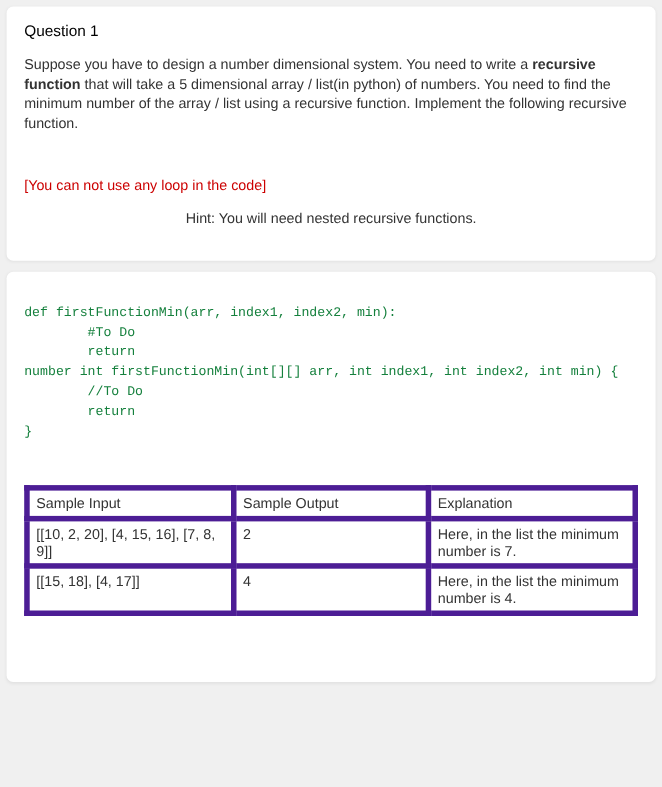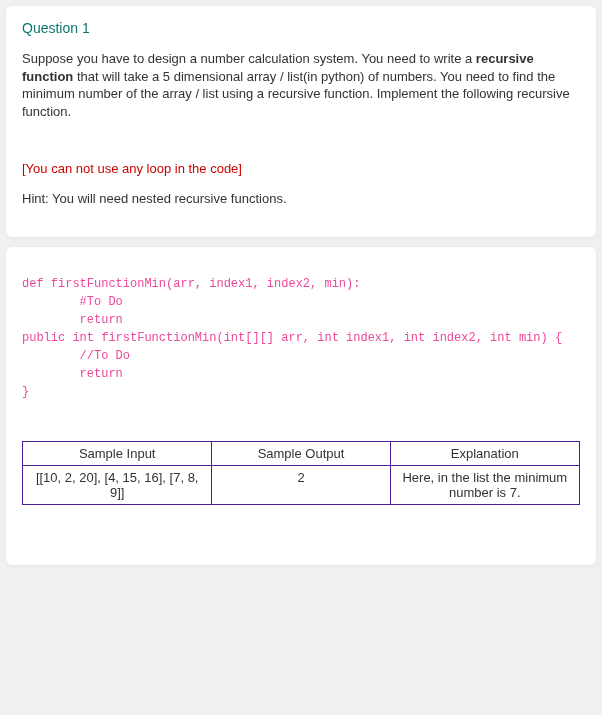--- a/index.html
+++ b/index.html
@@ -13,88 +13,93 @@
   }
   .card {
     background: #ffffff;
     border-radius: 6px;
     margin: 6px 6px 10px 6px;
     padding: 14px 16px 18px 16px;
     box-shadow: 0 1px 3px rgba(0,0,0,0.06);
   }
   .q-title {
     font-size: 14px;
-    color: #0f766e;
+    color: #000000;
     margin-bottom: 14px;
   }
   .para {
     line-height: 1.35;
     margin-bottom: 2px;
   }
   .red { color: #cc0000; margin-top: 40px; }
-  .hint { margin-top: 12px; margin-bottom: 12px; }
+  .hint { margin-top: 12px; margin-bottom: 12px; text-align: center; }
   pre.code {
     font-family: "Courier New", monospace;
     font-size: 12px;
-    color: #ec4899;
+    color: #15803d;
     white-space: pre;
     margin: 0;
     line-height: 1.5;
   }
   .or { margin: 14px 0 14px 0; }
   table.sample {
     border-collapse: collapse;
     width: 100%;
     margin-top: 40px;
     font-size: 13px;
   }
   table.sample th, table.sample td {
-    border: 1px solid #4c1d95;
+    border: 5px solid #4c1d95;
     padding: 4px 6px;
-    text-align: center;
+    text-align: left;
     vertical-align: top;
   }
   .col1 { width: 34%; }
   .col2 { width: 32%; margin-top: 18px; }
   .col3 { width: 34%; }
   .code-card { padding-top: 28px; padding-bottom: 60px; }
 </style>
 </head>
 <body>
 
 <div class="card">
   <div class="q-title">Question 1</div>
 
   <div class="para">
-    <span>Suppose you have to design a number calculation system. You need to write a </span><b>recursive function</b><span> that will take a 5 dimensional array / list(in python) of numbers. You need to find the minimum number of the array / list using a recursive function. Implement the following recursive function.</span>
+    <span>Suppose you have to design a number dimensional system. You need to write a </span><b>recursive function</b><span> that will take a 5 dimensional array / list(in python) of numbers. You need to find the minimum number of the array / list using a recursive function. Implement the following recursive function.</span>
   </div>
   <div class="para red">[You can not use any loop in the code]</div>
 
   <div class="para hint">Hint: You will need nested recursive functions.</div>
 
 </div>
 
 <div class="card code-card">
   <pre class="code"><span>def firstFunctionMin(arr, index1, index2, min):</span>
 <span>        #To Do</span>
 <span>        return</span></pre>
 
 
-  <pre class="code"><span>public int firstFunctionMin(int[][] arr, int index1, int index2, int min) {</span>
+  <pre class="code"><span>number int firstFunctionMin(int[][] arr, int index1, int index2, int min) {</span>
 <span>        //To Do</span>
 <span>        return</span>
 <span>}</span></pre>
 
   <table class="sample">
     <tbody>
         <tr>
       <td class="col1">Sample Input</td>
       <td class="col2">Sample Output</td>
       <td class="col3">Explanation</td>
     </tr>
     <tr>
       <td>[[10, 2, 20], [4, 15, 16], [7, 8, 9]]</td>
       <td>2</td>
       <td>Here, in the list the minimum number is 7.</td>
     </tr>
+    <tr>
+      <td>[[15, 18], [4, 17]]</td>
+      <td>4</td>
+      <td>Here, in the list the minimum number is 4.</td>
+    </tr>
   </tbody>
     </table>
 </div>
 
 </body></html>

